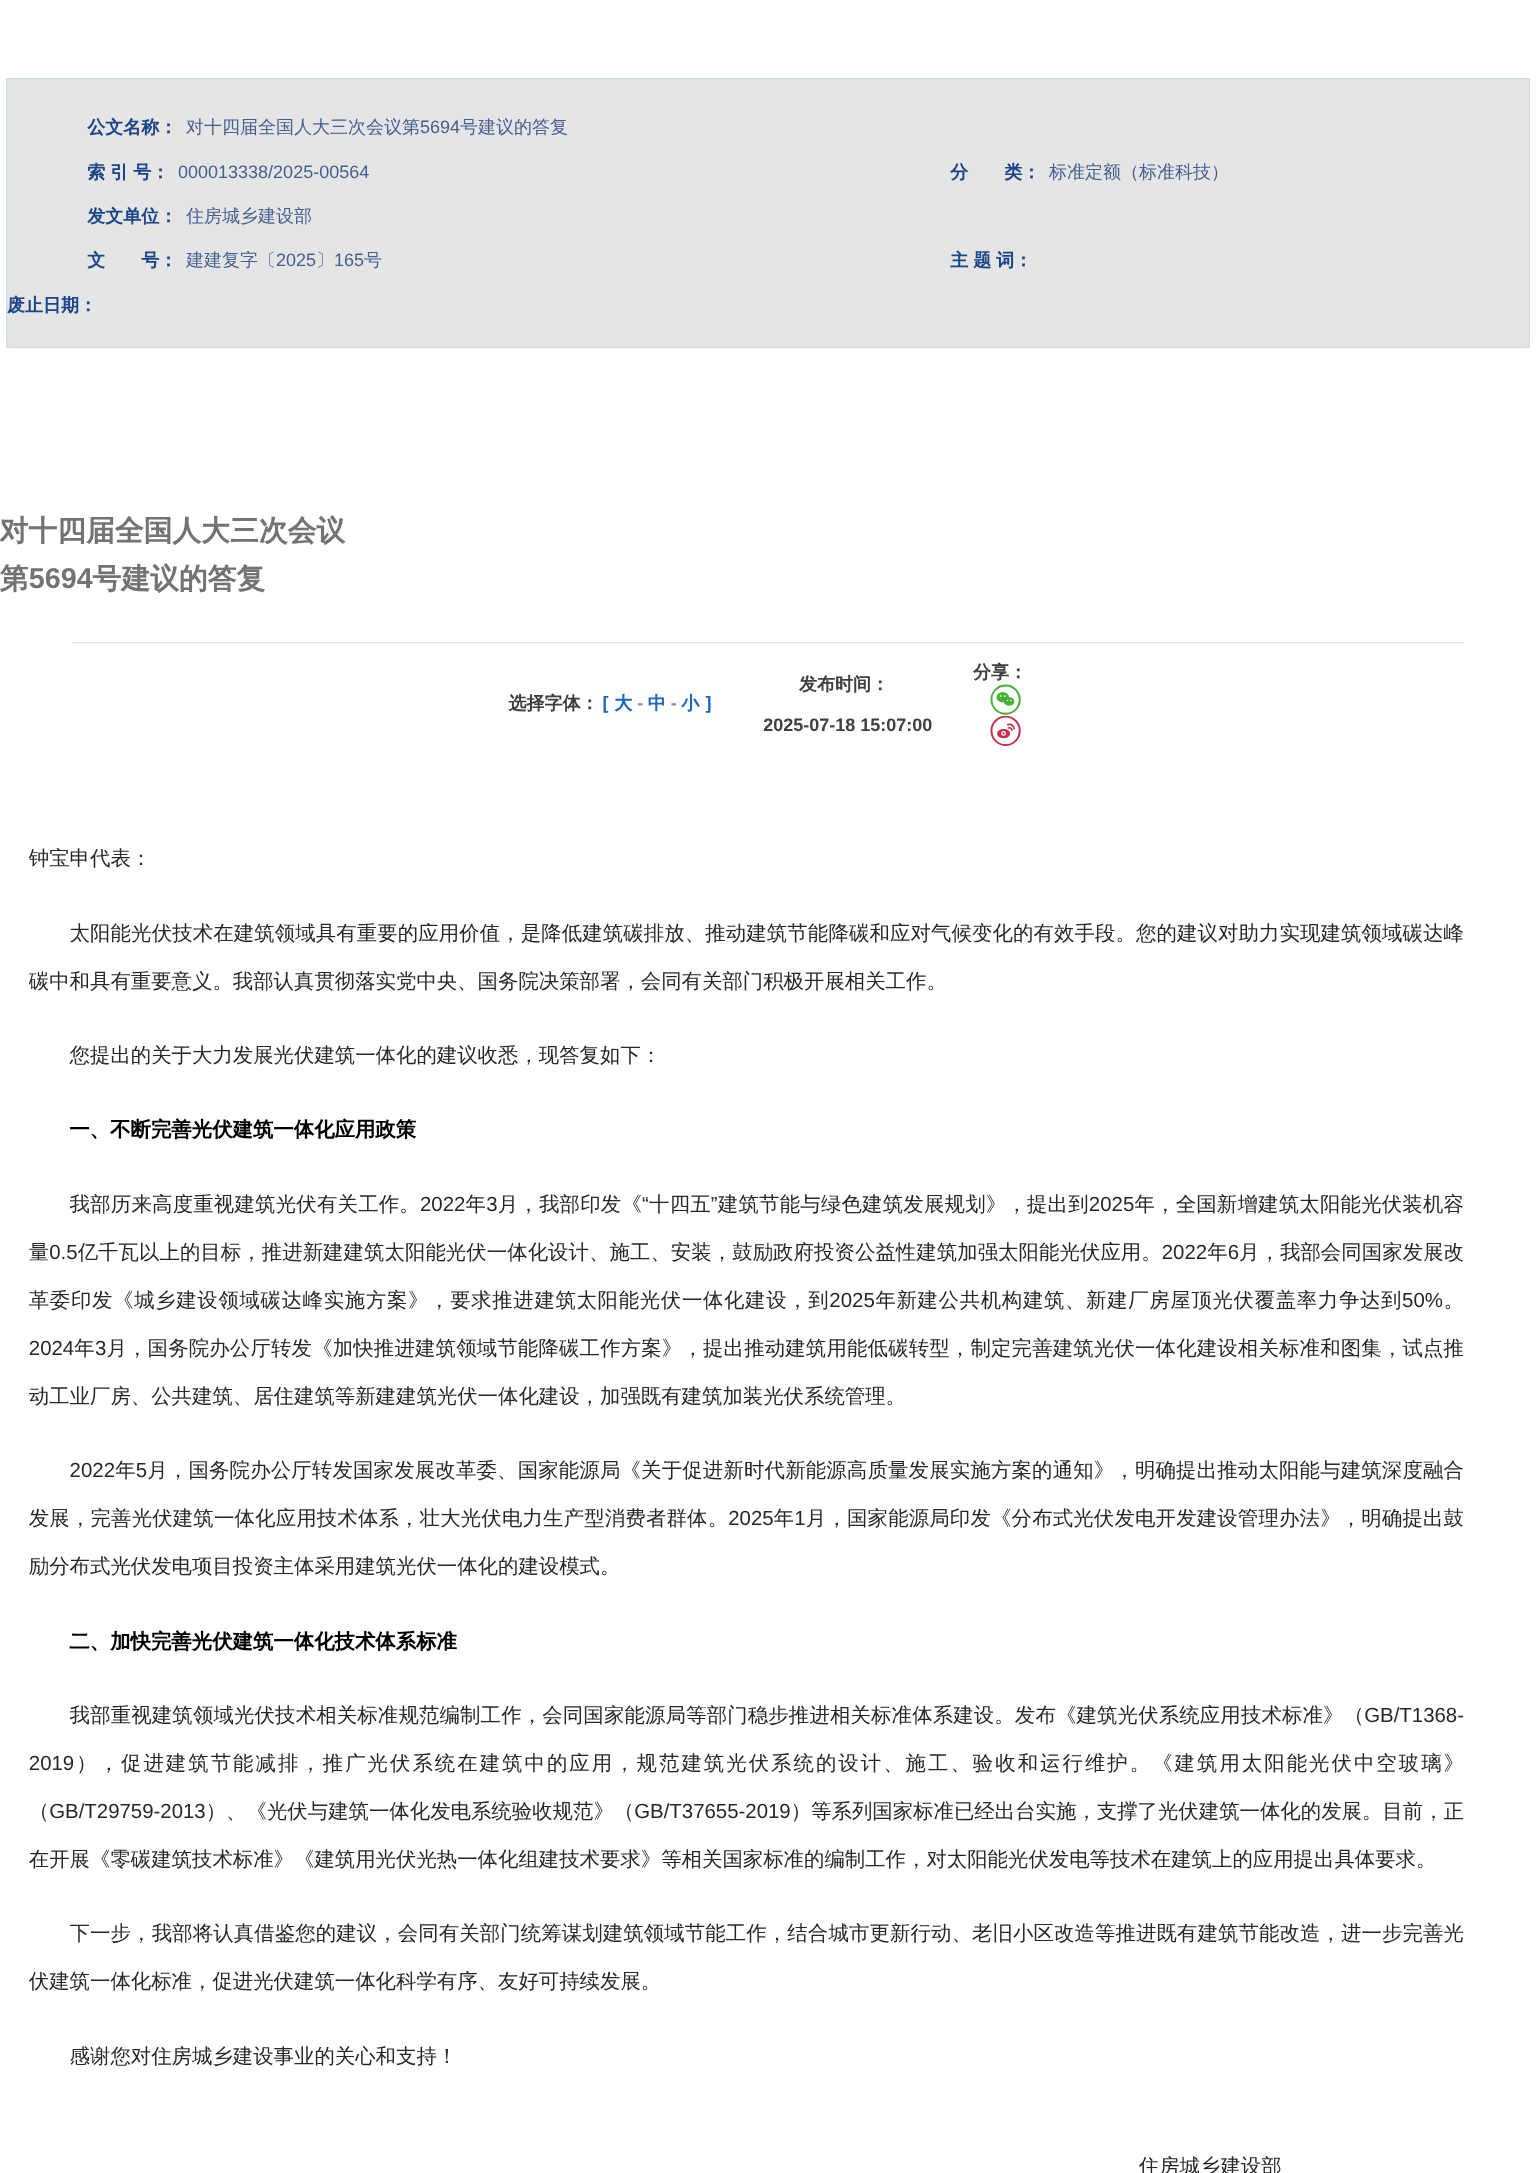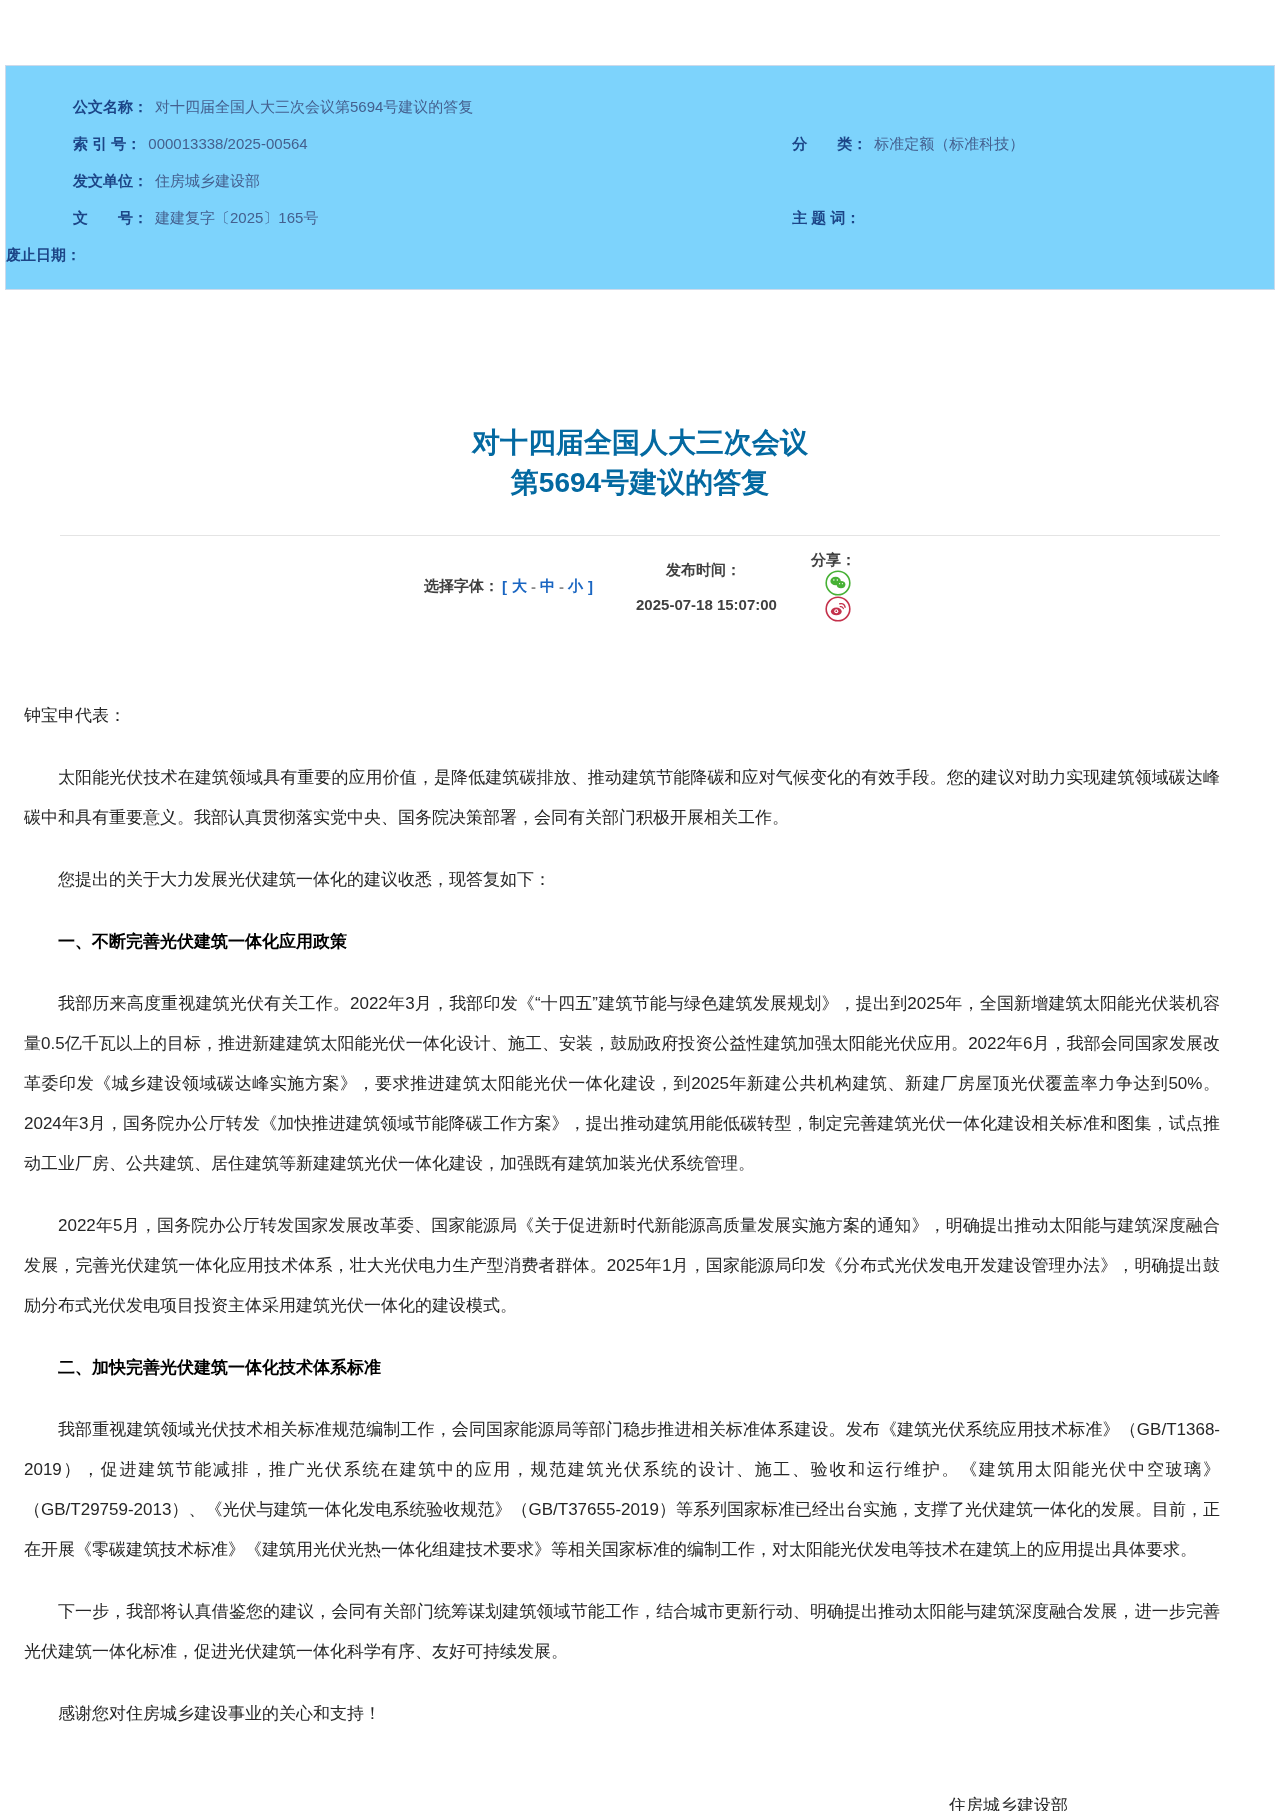--- a/index.html
+++ b/index.html
@@ -8,36 +8,35 @@
     width: 1280px;
     min-height: 1811px;
     background: #ffffff;
     font-family: "Liberation Sans", "DejaVu Sans", sans-serif;
     color: #262626;
   }
   
   .meta-box {
     margin: 65px 5px 0 5px;
     border: 1px solid #ccdaeb;
-    background: #7dd3fc;
+    background: #e5e5e5;
     padding: 22px 0 16px 0;
   }
   .meta-row { display: flex; line-height: 37px; font-size: 15px; }
   .meta-cell-left  { flex: 0 0 62%; padding-left: 67px; white-space: nowrap; }
   .meta-cell-right { flex: 1 1 auto; white-space: nowrap; }
   .meta-label { color: #1c4587; font-weight: bold; }
   .meta-value { color: #44608f; margin-left: 7px; }
   
   .title-block {
     margin-top: 133px;
-    text-align: center;
-    font-size: 28px;
+    font-size: 24px;
     font-weight: bold;
     line-height: 40px;
-    color: #0369a1;
+    color: #737373;
   }
   
   .divider { margin: 32px 60px 0 60px; border-top: 1px solid #e4e4e4; height: 0; }
   .toolbar {
     margin-top: 15px;
     display: flex;
     justify-content: center;
     align-items: center;
     font-size: 15px;
     color: #404040;
@@ -158,20 +157,20 @@
 
 <div class="body-text">
   <p class="para no-indent">钟宝申代表：</p>
   <p class="para">太阳能光伏技术在建筑领域具有重要的应用价值，是降低建筑碳排放、推动建筑节能降碳和应对气候变化的有效手段。您的建议对助力实现建筑领域碳达峰碳中和具有重要意义。我部认真贯彻落实党中央、国务院决策部署，会同有关部门积极开展相关工作。</p>
   <p class="para">您提出的关于大力发展光伏建筑一体化的建议收悉，现答复如下：</p>
   <p class="para heading">一、不断完善光伏建筑一体化应用政策</p>
   <p class="para">我部历来高度重视建筑光伏有关工作。2022年3月，我部印发《“十四五”建筑节能与绿色建筑发展规划》，提出到2025年，全国新增建筑太阳能光伏装机容量0.5亿千瓦以上的目标，推进新建建筑太阳能光伏一体化设计、施工、安装，鼓励政府投资公益性建筑加强太阳能光伏应用。2022年6月，我部会同国家发展改革委印发《城乡建设领域碳达峰实施方案》，要求推进建筑太阳能光伏一体化建设，到2025年新建公共机构建筑、新建厂房屋顶光伏覆盖率力争达到50%。2024年3月，国务院办公厅转发《加快推进建筑领域节能降碳工作方案》，提出推动建筑用能低碳转型，制定完善建筑光伏一体化建设相关标准和图集，试点推动工业厂房、公共建筑、居住建筑等新建建筑光伏一体化建设，加强既有建筑加装光伏系统管理。</p>
   <p class="para">2022年5月，国务院办公厅转发国家发展改革委、国家能源局《关于促进新时代新能源高质量发展实施方案的通知》，明确提出推动太阳能与建筑深度融合发展，完善光伏建筑一体化应用技术体系，壮大光伏电力生产型消费者群体。2025年1月，国家能源局印发《分布式光伏发电开发建设管理办法》，明确提出鼓励分布式光伏发电项目投资主体采用建筑光伏一体化的建设模式。</p>
   <p class="para heading">二、加快完善光伏建筑一体化技术体系标准</p>
   <p class="para">我部重视建筑领域光伏技术相关标准规范编制工作，会同国家能源局等部门稳步推进相关标准体系建设。发布《建筑光伏系统应用技术标准》（GB/T1368-2019），促进建筑节能减排，推广光伏系统在建筑中的应用，规范建筑光伏系统的设计、施工、验收和运行维护。《建筑用太阳能光伏中空玻璃》（GB/T29759-2013）、《光伏与建筑一体化发电系统验收规范》（GB/T37655-2019）等系列国家标准已经出台实施，支撑了光伏建筑一体化的发展。目前，正在开展《零碳建筑技术标准》《建筑用光伏光热一体化组建技术要求》等相关国家标准的编制工作，对太阳能光伏发电等技术在建筑上的应用提出具体要求。</p>
-  <p class="para">下一步，我部将认真借鉴您的建议，会同有关部门统筹谋划建筑领域节能工作，结合城市更新行动、明确提出推动太阳能与建筑深度融合发展，进一步完善光伏建筑一体化标准，促进光伏建筑一体化科学有序、友好可持续发展。</p>
+  <p class="para">下一步，我部将认真借鉴您的建议，会同有关部门统筹谋划建筑领域节能工作，结合城市更新行动、老旧小区改造等推进既有建筑节能改造，进一步完善光伏建筑一体化标准，促进光伏建筑一体化科学有序、友好可持续发展。</p>
   <p class="para">感谢您对住房城乡建设事业的关心和支持！</p>
 </div>
 
 <div class="signature">
   <div>住房城乡建设部</div>
 
 </div>
 
 </body></html>

